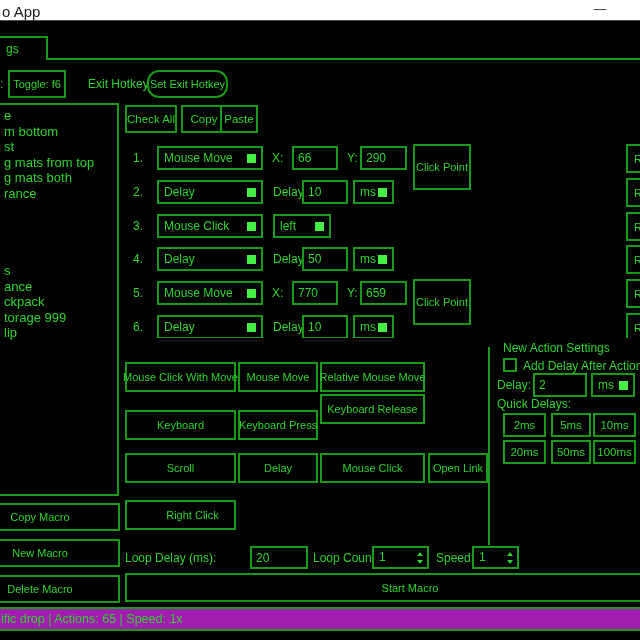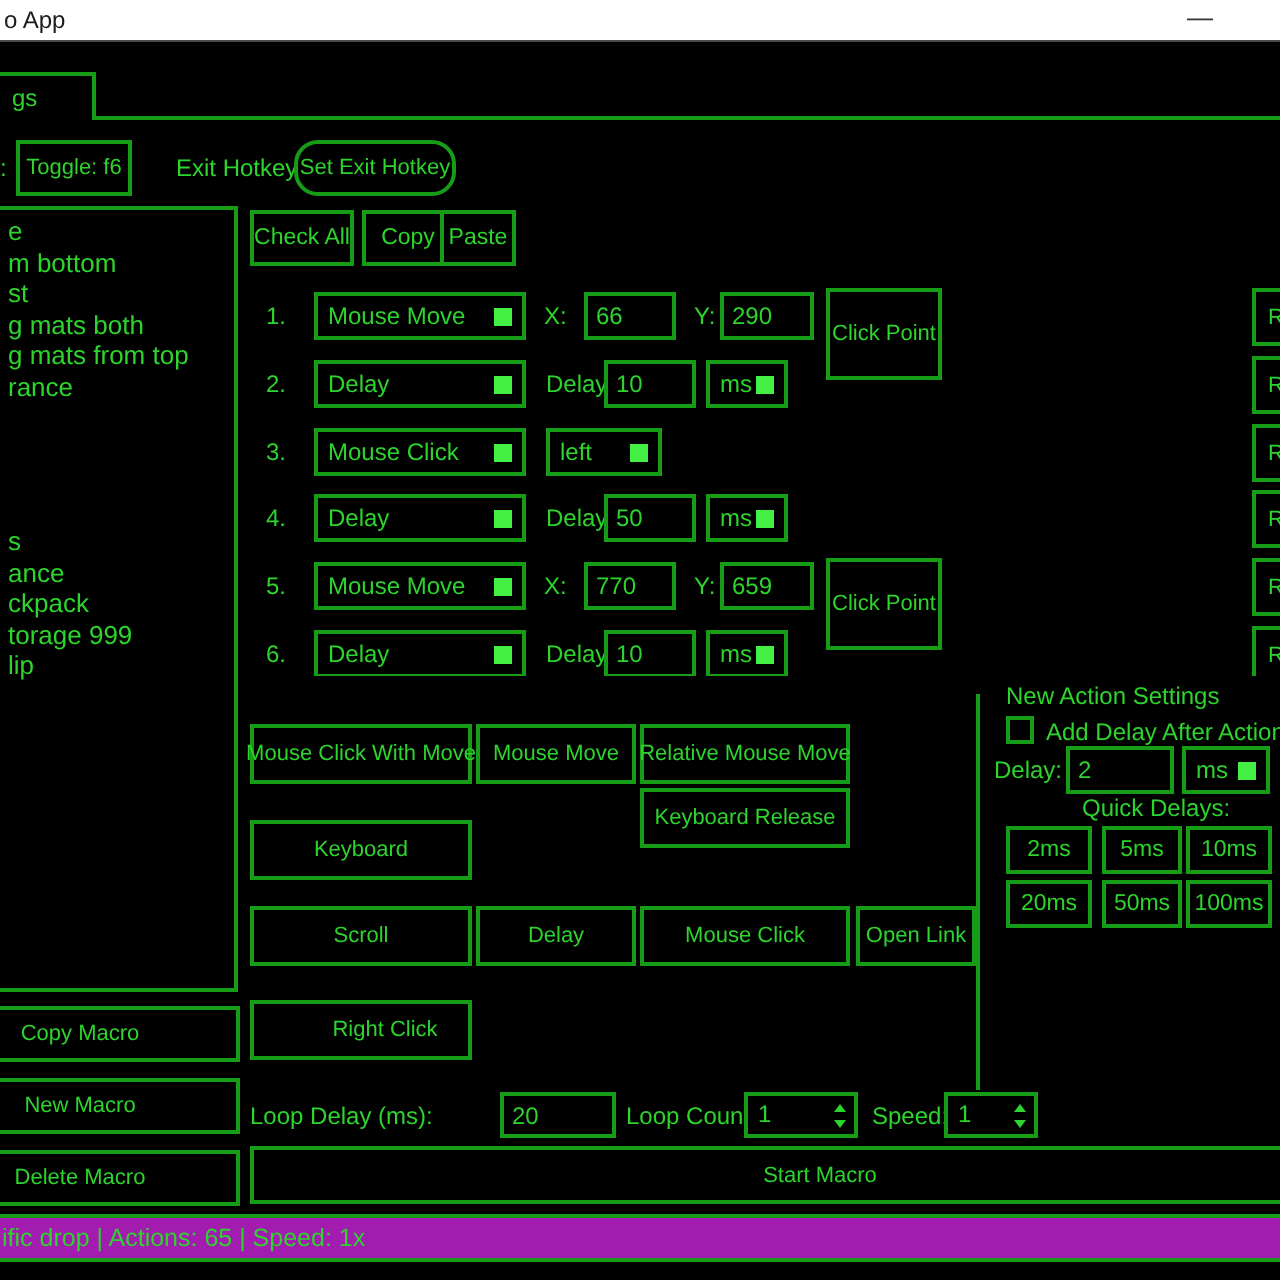--- a/index.html
+++ b/index.html
@@ -8,21 +8,21 @@
     --bq:#44ef44;        
     --bg:#000000;
   }
   *{margin:0;padding:0;box-sizing:border-box;}
   html,body{width:640px;height:640px;background:#000;overflow:hidden;
     font-family:"Liberation Sans","DejaVu Sans",sans-serif;}
   .app{position:relative;width:640px;height:640px;background:var(--bg);overflow:hidden;}
 
   
   .titlebar{position:absolute;left:0;top:0;width:640px;height:21px;background:#ffffff;border-bottom:1px solid #4a4a4a;}
-  .title-text{position:absolute;left:2px;top:3px;font-size:12px;color:#1c1c1c;white-space:nowrap;}
+  .title-text{position:absolute;left:2px;top:3px;font-size:15px;color:#1c1c1c;white-space:nowrap;}
   .min-btn{position:absolute;left:580px;top:0;width:40px;height:20px;text-align:center;color:#333;font-size:13px;line-height:18px;}
 
   
   .tab{position:absolute;left:-30px;top:36px;width:78px;height:24px;background:#000;border:2px solid var(--bd);border-bottom:none;z-index:3;}
   .tab-label{position:absolute;left:34px;top:4px;font-size:12px;color:var(--tx);}
   .panel-topline{position:absolute;left:0;top:58px;width:640px;height:2px;background:var(--bd);z-index:1;}
 
   
   .glabel{position:absolute;color:var(--tx);font-size:12px;white-space:nowrap;}
   .gbtn{position:absolute;background:#000;border:2px solid var(--bd);color:var(--tx);
@@ -86,22 +86,22 @@
   <span class="glabel" style="left:0;top:77px;">:</span>
   <div class="gbtn" style="left:8px;top:70px;width:58px;height:28px;">Toggle: f6</div>
   <span class="glabel" style="left:88px;top:77px;">Exit Hotkey:</span>
   <div class="gbtn" style="left:147px;top:70px;width:81px;height:28px;border-radius:12px;">Set Exit Hotkey</div>
 
   <div class="sidebar">
     <div class="sidebar-items">
       <div class="sidebar-item">e</div>
       <div class="sidebar-item">m bottom</div>
       <div class="sidebar-item">st</div>
+      <div class="sidebar-item">g mats from top</div>
       <div class="sidebar-item">g mats both</div>
-      <div class="sidebar-item">g mats from top</div>
       <div class="sidebar-item">rance</div>
       <div class="sidebar-item"></div>
       <div class="sidebar-item"></div>
       <div class="sidebar-item"></div>
       <div class="sidebar-item"></div>
       <div class="sidebar-item">s</div>
       <div class="sidebar-item">ance</div>
       <div class="sidebar-item">ckpack</div>
       <div class="sidebar-item">torage 999</div>
       <div class="sidebar-item">lip</div>
@@ -199,20 +199,21 @@
       </div>
       <div class="gbtn remove" style="position:absolute;">Remove</div>
     </div>
   </div>
 
   <div class="gbtn gridbtn" style="left:125px;top:362px;width:111px;height:30px;">Mouse Click With Move</div>
   <div class="gbtn gridbtn" style="left:238px;top:362px;width:80px;height:30px;">Mouse Move</div>
   <div class="gbtn gridbtn" style="left:320px;top:362px;width:105px;height:30px;">Relative Mouse Move</div>
 
   <div class="gbtn gridbtn" style="left:125px;top:410px;width:111px;height:30px;">Keyboard</div>
+  <div class="gbtn gridbtn" style="left:238px;top:410px;width:80px;height:30px;">Keyboard Press</div>
   <div class="gbtn gridbtn" style="left:320px;top:394px;width:105px;height:30px;">Keyboard Release</div>
 
   <div class="gbtn gridbtn" style="left:125px;top:453px;width:111px;height:30px;">Scroll</div>
   <div class="gbtn gridbtn" style="left:238px;top:453px;width:80px;height:30px;">Delay</div>
   <div class="gbtn gridbtn" style="left:320px;top:453px;width:105px;height:30px;">Mouse Click</div>
   <div class="gbtn gridbtn" style="left:428px;top:453px;width:60px;height:30px;">Open Link</div>
 
   <div class="gbtn gridbtn" style="left:125px;top:500px;width:111px;height:30px;padding-left:24px;">Right Click</div>
 
   <div class="nas-sep"></div>
@@ -220,21 +221,21 @@
   <span class="gcheck" style="left:503px;top:358px;"></span>
   <span class="glabel" style="left:523px;top:359px;">Add Delay After Action</span>
 
   <span class="glabel" style="left:497px;top:378px;">Delay:</span>
   <input class="ginput" style="left: 533px; top: 373px; width: 54px; height: 24px;" value="2">
   <div class="gdrop" style="left:591px;top:373px;width:44px;height:24px;">
     <span>ms</span>
     <span class="sq"></span>
   </div>
 
-  <span class="glabel" style="left:497px;top:397px;margin-left:44px;">Quick Delays:</span>
+  <span class="glabel" style="left:497px;top:397px;">Quick Delays:</span>
   <div class="gbtn" style="left:503px;top:413px;width:43px;height:24px;font-size:11.5px;">2ms</div>
   <div class="gbtn" style="left:551px;top:413px;width:40px;height:24px;font-size:11.5px;">5ms</div>
   <div class="gbtn" style="left:593px;top:413px;width:43px;height:24px;font-size:11.5px;">10ms</div>
   <div class="gbtn" style="left:503px;top:440px;width:43px;height:24px;font-size:11.5px;">20ms</div>
   <div class="gbtn" style="left:551px;top:440px;width:40px;height:24px;font-size:11.5px;">50ms</div>
   <div class="gbtn" style="left:593px;top:440px;width:43px;height:24px;font-size:11.5px;">100ms</div>
 
   <div class="gbtn" style="left:-40px;top:503px;width:160px;height:28px;">Copy Macro</div>
   <div class="gbtn" style="left:-40px;top:539px;width:160px;height:28px;">New Macro</div>
   <div class="gbtn" style="left:-40px;top:575px;width:160px;height:28px;">Delete Macro</div>

